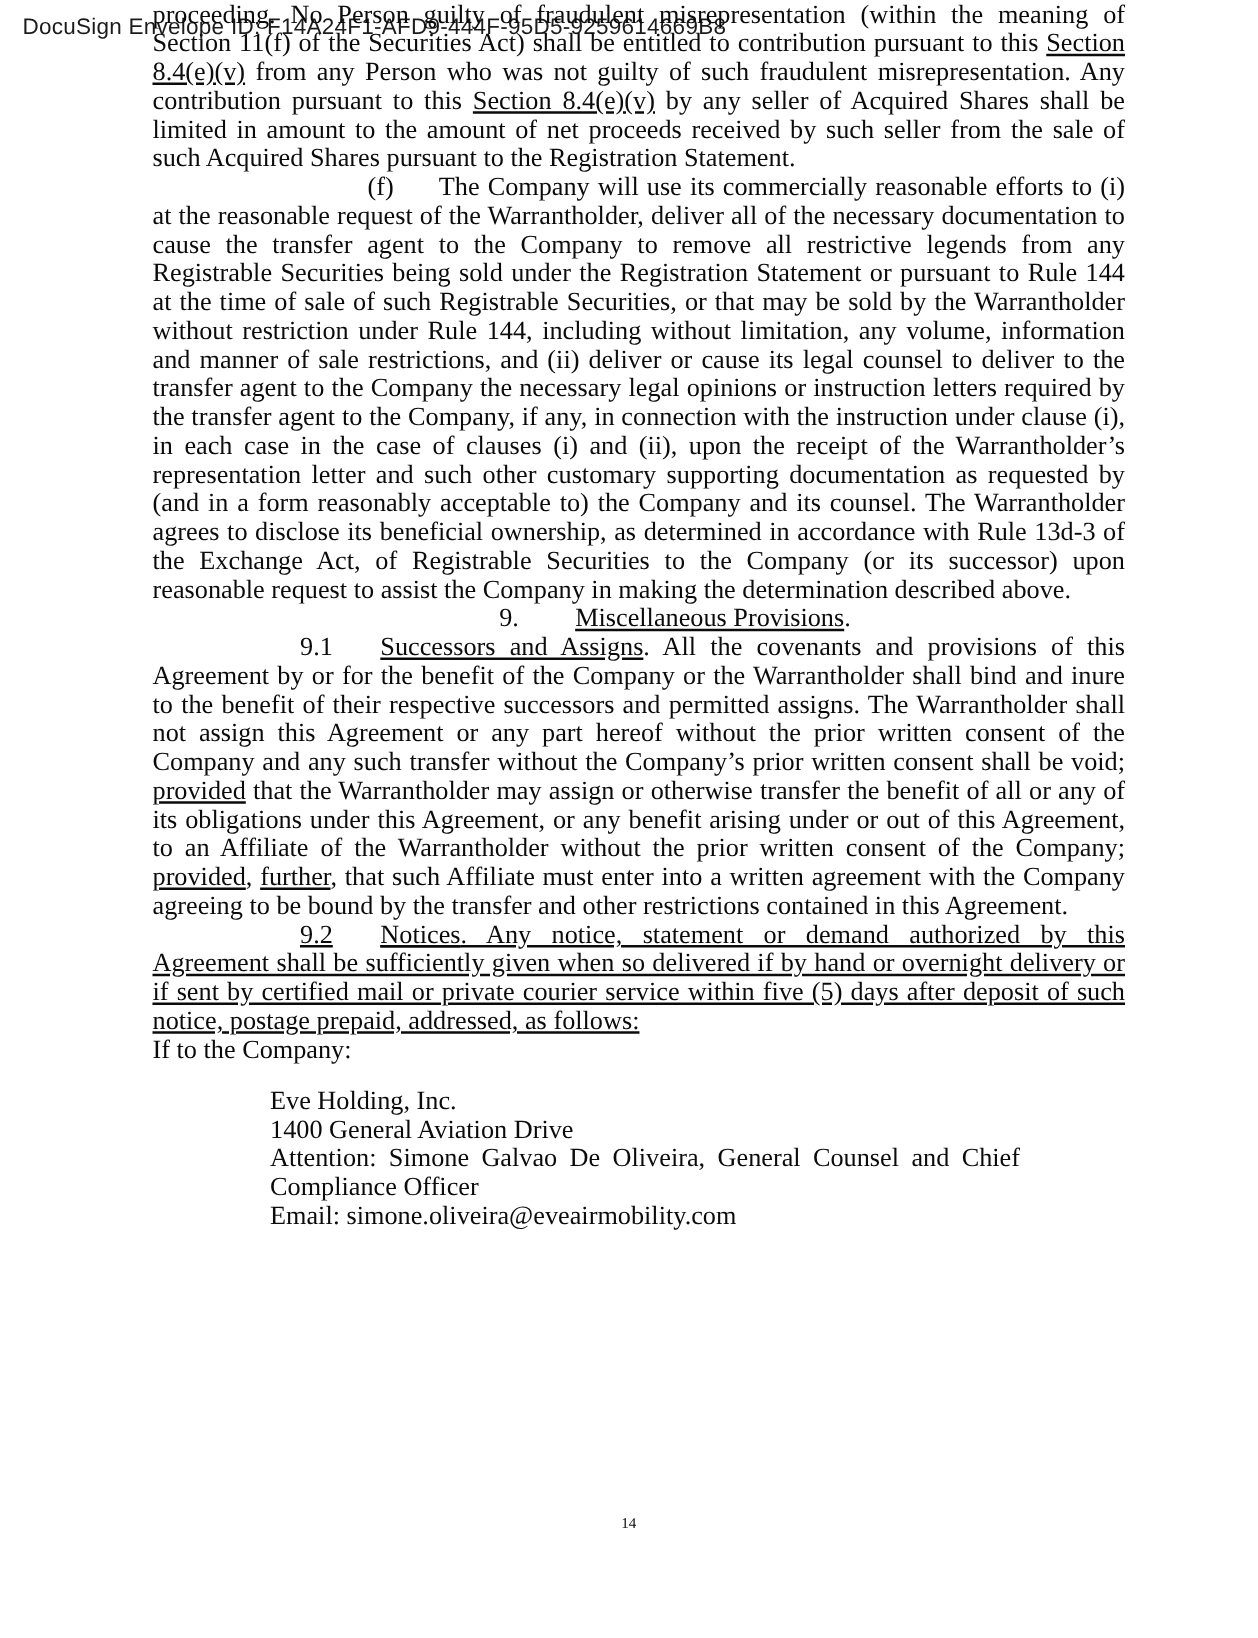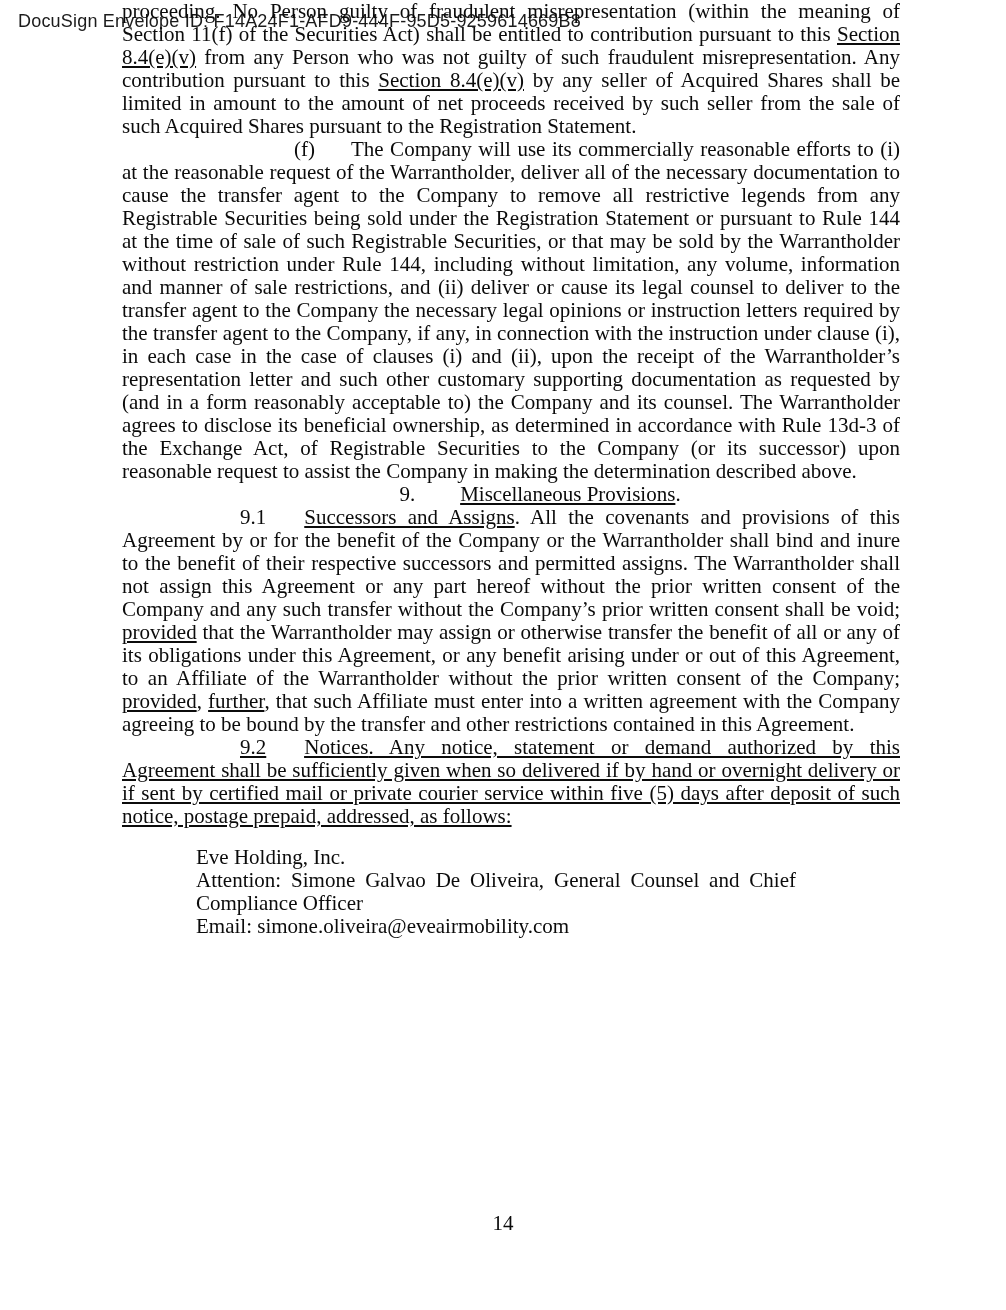--- a/index.html
+++ b/index.html
@@ -21,27 +21,27 @@
     position:absolute;left:122px;top:0;width:778px;
     font-size:21px;line-height:23px;text-align:justify;
   }
   .doc p{margin:0;padding:0;}
   .p-contribution{margin-left:58px;margin-top:114px;}
   .p-clause-f{text-indent:172px;margin-top:11px;}
   .h-section9{text-indent:58px;margin-top:22px;text-align:center;}
   .p-section91{text-indent:118px;margin-top:16px;}
   .p-section92{text-indent:118px;margin-top:20px;text-decoration:underline;}
   .p-ifto{margin-left:178px;margin-top:12px;text-align:left;}
-  .addr{margin-left:74px;margin-top:18px;width:600px;text-align:justify;}
+  .addr{margin-left:94px;margin-top:18px;width:600px;text-align:justify;}
   .addr .line{min-height:23px;}
   .u{text-decoration:underline;text-underline-offset:2px;}
   .tab{display:inline-block;}
   .page-number{
     position:absolute;left:0;top:1211px;width:100%;
-    text-align:center;font-size:21px;
+    text-align:center;font-size:12px;
     font-family:"Liberation Serif","DejaVu Serif",serif;color:#0b0b0b;
   }
 </style>
 </head>
 <body>
 
 <div class="page">
 
   <div class="ds-header">DocuSign Envelope ID: F14A24F1-AFD9-444F-95D5-9259614669B8</div>
 
@@ -50,23 +50,25 @@
     <p class="p-contribution"><span>proceeding. No Person guilty of fraudulent misrepresentation (within the meaning of Section 11(f) of the Securities Act) shall be entitled to contribution pursuant to this </span><span class="u">Section 8.4(e)(v)</span><span> from any Person who was not guilty of such fraudulent misrepresentation.  Any contribution pursuant to this </span><span class="u">Section 8.4(e)(v)</span><span> by any seller of Acquired Shares shall be limited in amount to the amount of net proceeds received by such seller from the sale of such Acquired Shares pursuant to the Registration Statement.</span></p>
 
     <p class="p-clause-f"><span>(f)</span><span class="tab" style="width: 36px;"></span><span>The Company will use its commercially reasonable efforts to (i) at the reasonable request of the Warrantholder, deliver all of the necessary documentation to cause the transfer agent to the Company to remove all restrictive legends from any Registrable Securities being sold under the Registration Statement or pursuant to Rule 144 at the time of sale of such Registrable Securities, or that may be sold by the Warrantholder without restriction under Rule 144, including without limitation, any volume, information and manner of sale restrictions, and (ii) deliver or cause its legal counsel to deliver to the transfer agent to the Company the necessary legal opinions or instruction letters required by the transfer agent to the Company, if any, in connection with the instruction under clause (i), in each case in the case of clauses (i) and (ii), upon the receipt of the Warrantholder’s representation letter and such other customary supporting documentation as requested by (and in a form reasonably acceptable to) the Company and its counsel.  The Warrantholder agrees to disclose its beneficial ownership, as determined in accordance with Rule 13d-3 of the Exchange Act, of Registrable Securities to the Company (or its successor) upon reasonable request to assist the Company in making the determination described above.</span></p>
 
     <p class="h-section9"><span>9.</span><span class="tab" style="width: 45px;"></span><span class="u">Miscellaneous Provisions</span><span>.</span></p>
 
     <p class="p-section91"><span>9.1</span><span class="tab" style="width: 38px;"></span><span class="u">Successors and Assigns</span><span>.  All the covenants and provisions of this Agreement by or for the benefit of the Company or the Warrantholder shall bind and inure to the benefit of their respective successors and permitted assigns.  The Warrantholder shall not assign this Agreement or any part hereof without the prior written consent of the Company and any such transfer without the Company’s prior written consent shall be void; </span><span class="u">provided</span><span> that the Warrantholder may assign or otherwise transfer the benefit of all or any of its obligations under this Agreement, or any benefit arising under or out of this Agreement, to an Affiliate of the Warrantholder without the prior written consent of the Company; </span><span class="u">provided</span><span>, </span><span class="u">further</span><span>, that such Affiliate must enter into a written agreement with the Company agreeing to be bound by the transfer and other restrictions contained in this Agreement.</span></p>
 
     <p class="p-section92"><span>9.2</span><span class="tab" style="width: 38px;"></span><span class="u">Notices</span><span>.  Any notice, statement or demand authorized by this Agreement shall be sufficiently given when so delivered if by hand or overnight delivery or if sent by certified mail or private courier service within five (5) days after deposit of such notice, postage prepaid, addressed, as follows:</span></p>
 
+    <p class="p-ifto">If to the Company:</p>
 
     <div class="addr">
         <div class="line">Eve Holding, Inc.</div>
+        <div class="line">1400 General Aviation Drive</div>
         <div class="line">Attention: Simone Galvao De Oliveira, General Counsel and Chief Compliance Officer</div>
         <div class="line">Email: simone.oliveira@eveairmobility.com</div>
       </div>
 
   </div>
 
   <div class="page-number">14</div>
 
 </div>
 

